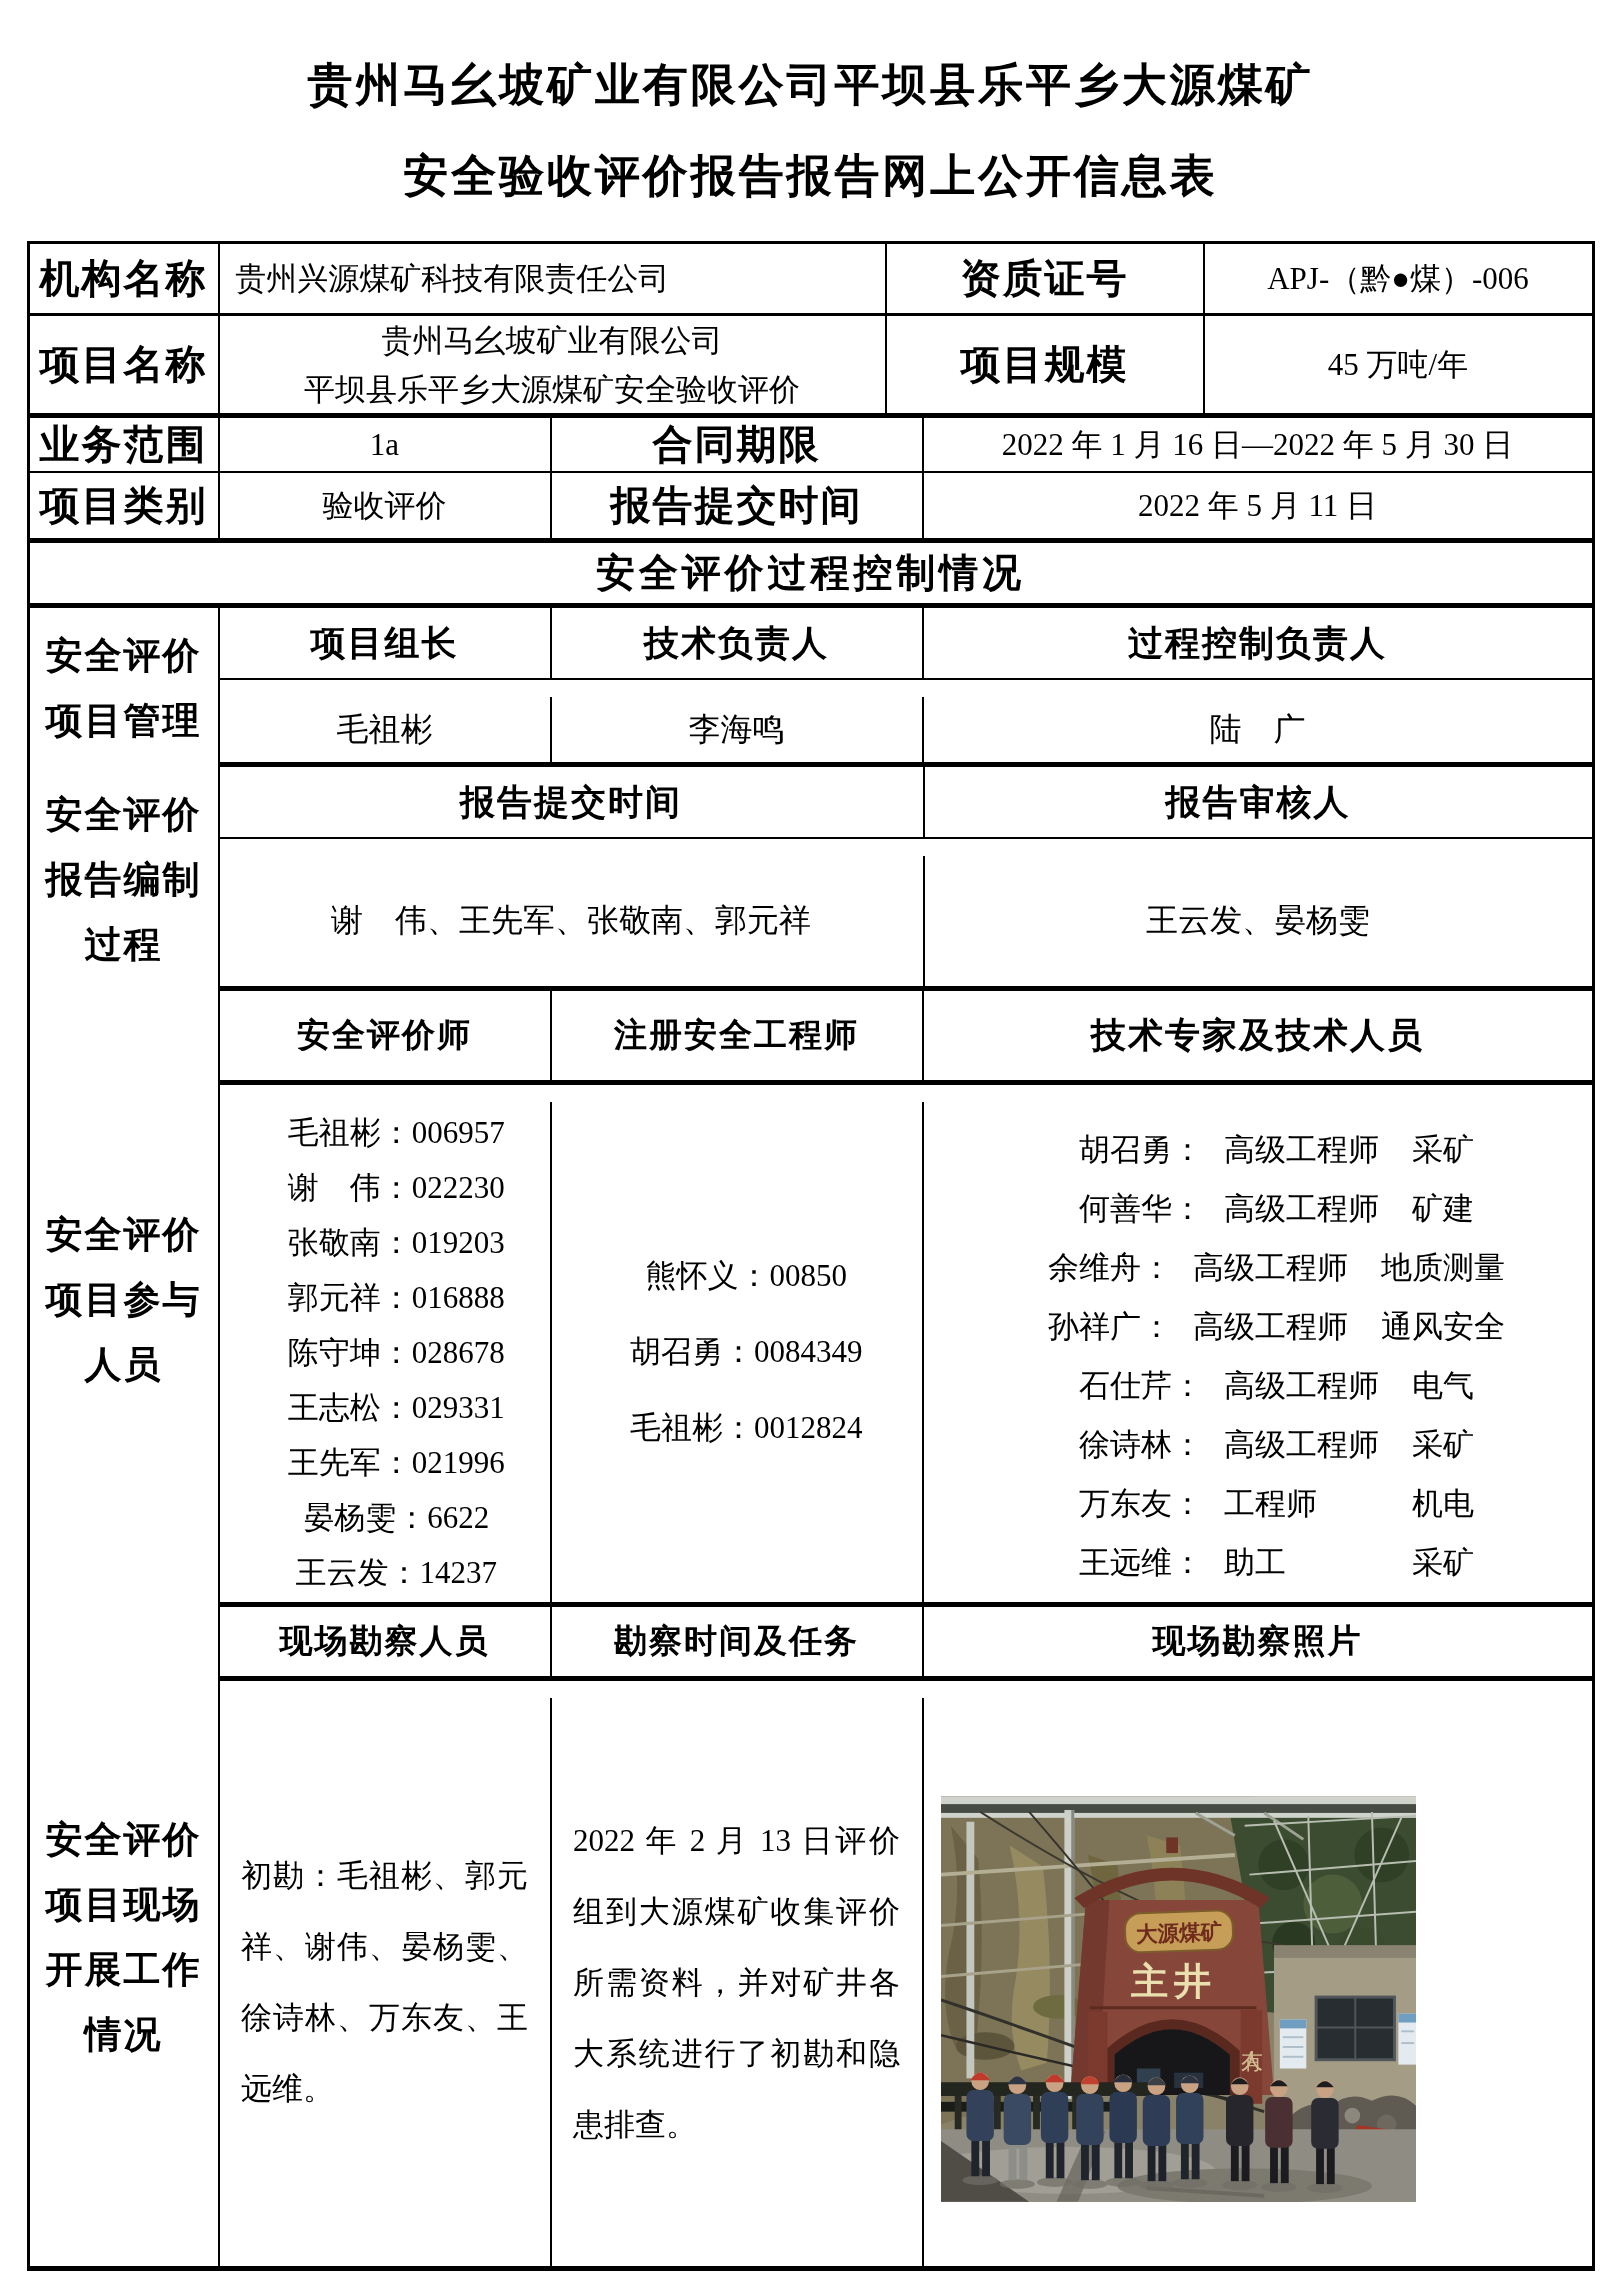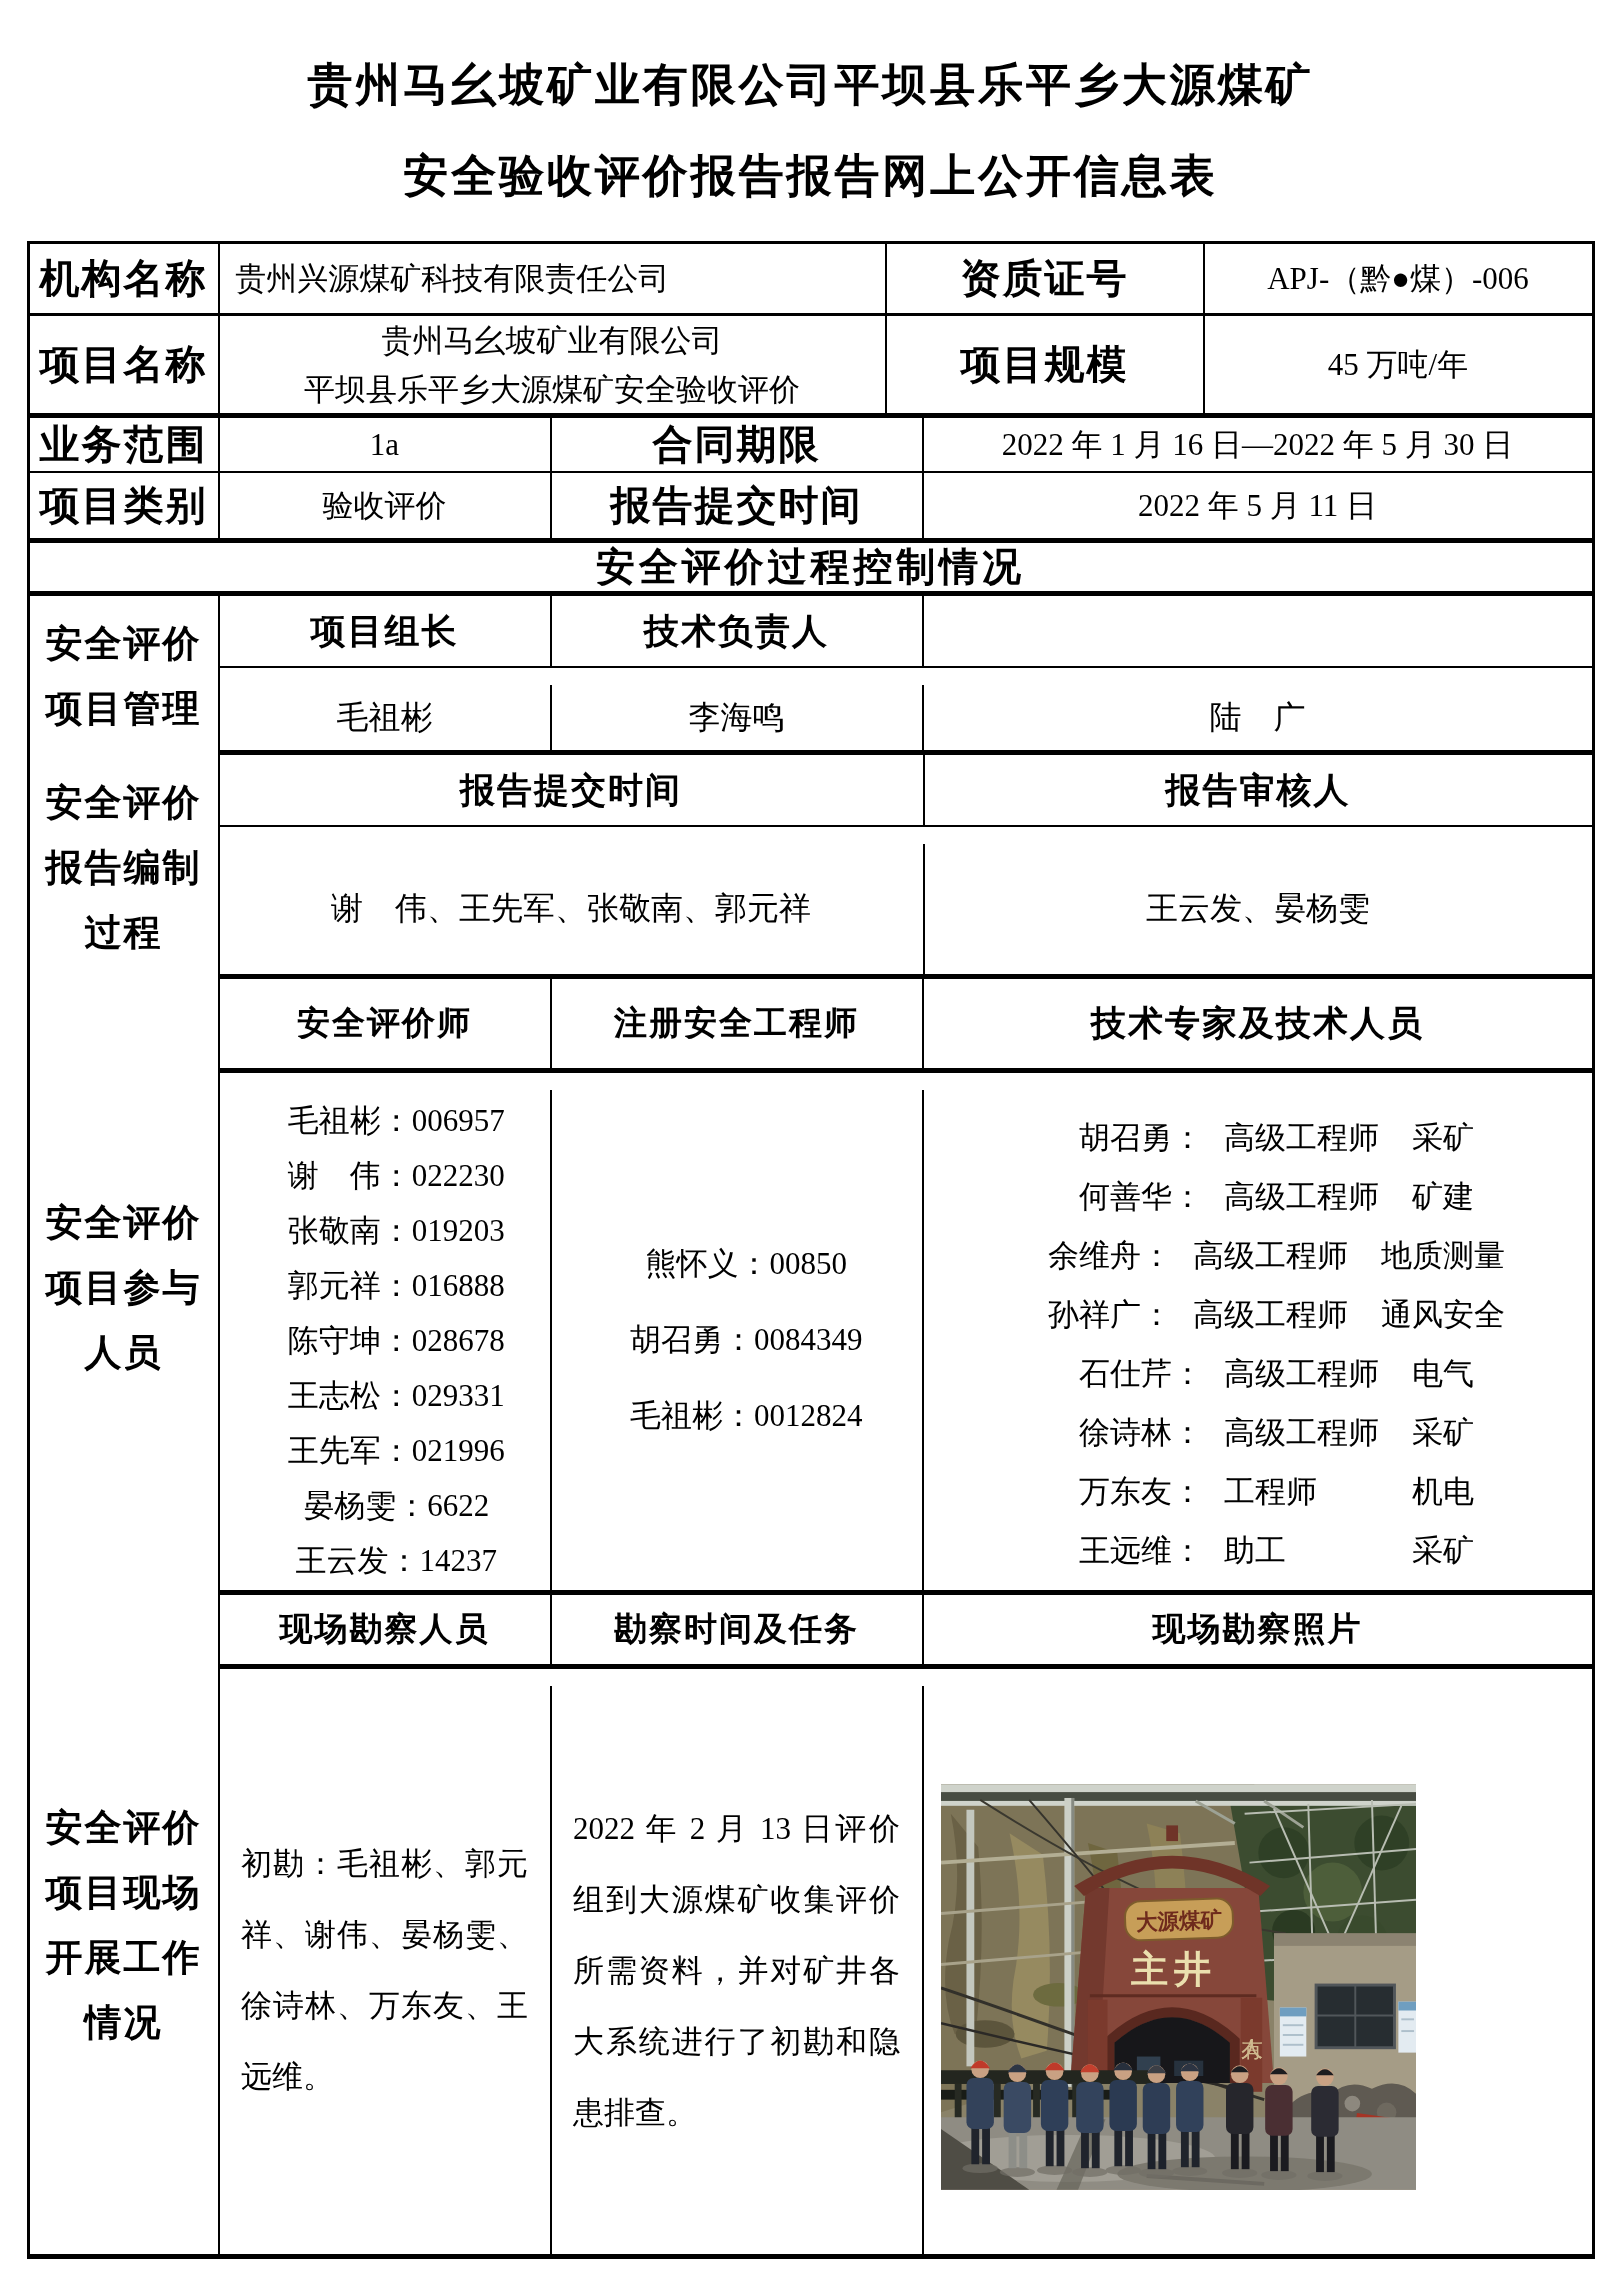--- a/index.html
+++ b/index.html
@@ -29,21 +29,21 @@
   .bb4 { border-bottom:3.9px solid #000; }
   .bb6 { border-bottom:5.9px solid #000; }
   .hei { font-family:"Liberation Sans", sans-serif; font-weight:700; }
   .label { font-size:40px; letter-spacing:2px; }
   .value { font-size:31px; }
   .v33 { font-size:32px; }
   .w194 { width:190px; } .w681 { width:667px; } .w324 { width:318px; }
   .w339 { width:332px; } .w380 { width:372px; } .w719 { width:705px; }
   .flex1 { flex:1; }
   .h73 { height:72px; } .h104 { height:102px; } .h56 { height:55px; }
-  .h71 { height:70px; } .h66 { height:53px; } .h138 { height:135px; }
+  .h71 { height:70px; } .h66 { height:65px; } .h138 { height:135px; }
   .h96 { height:94px; } .h515 { height:505px; } .h75 { height:74px; }
   .h579 { height:568px; }
   .left-pad { justify-content:flex-start; text-align:left; padding-left:15.7px; }
   .two-line { flex-direction:column; line-height:49px; }
   .section-head { font-size:39px; letter-spacing:3.9px; }
   .merged-label {
     flex-direction:column; line-height:65px; font-size:37px; letter-spacing:2px;
   }
   .head36 { font-size:35px; letter-spacing:2px; }
   .head34 { font-size:33px; letter-spacing:2px; }
@@ -110,20 +110,21 @@
 
   <div class="band">
     <div class="cell w194 hei merged-label">
       <span>安全评价</span>
       <span>项目管理</span>
     </div>
     <div class="bandright">
       <div class="row h73 bb3">
         <div class="cell w339 hei head36">项目组长</div>
         <div class="cell w380 hei head36">技术负责人</div>
+        <div class="cell flex1 last hei head36">过程控制负责人</div>
       </div>
       <div class="row h71 bb6">
         <div class="cell w339 v33">毛祖彬</div>
         <div class="cell w380 v33">李海鸣</div>
         <div class="cell flex1 last v33">陆　广</div>
       </div>
     </div>
   </div>
 
   <div class="band">

